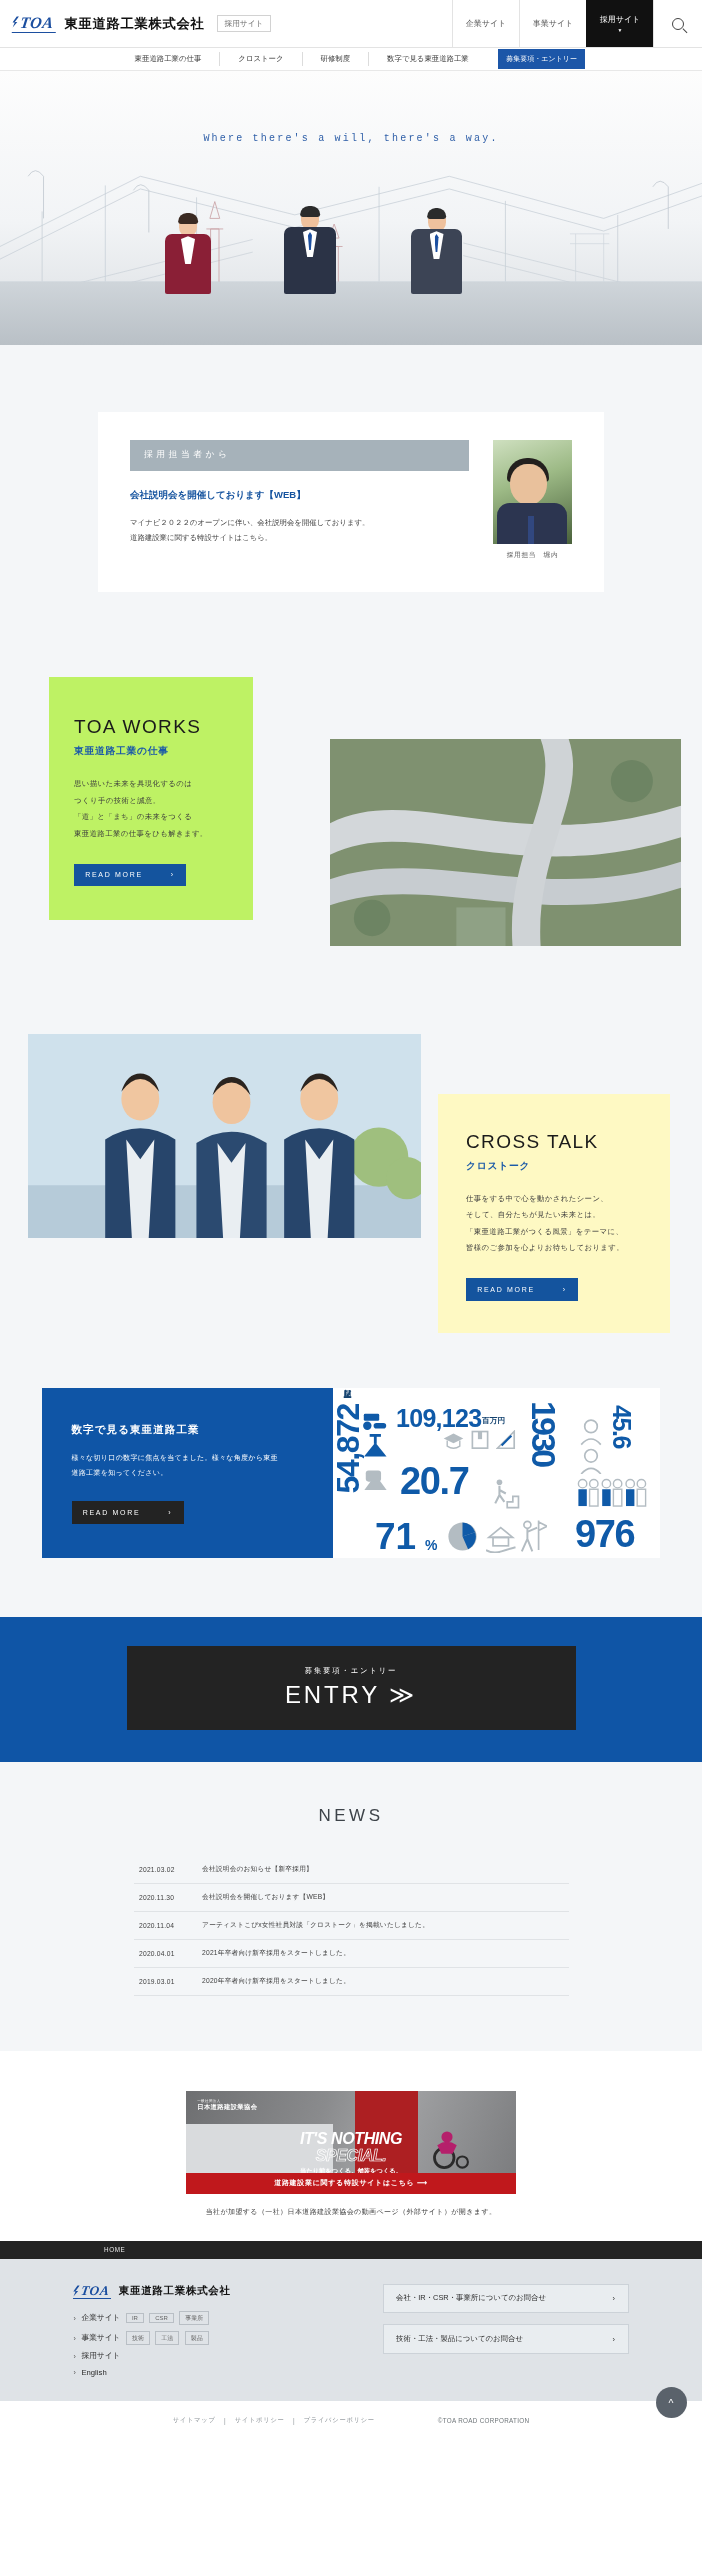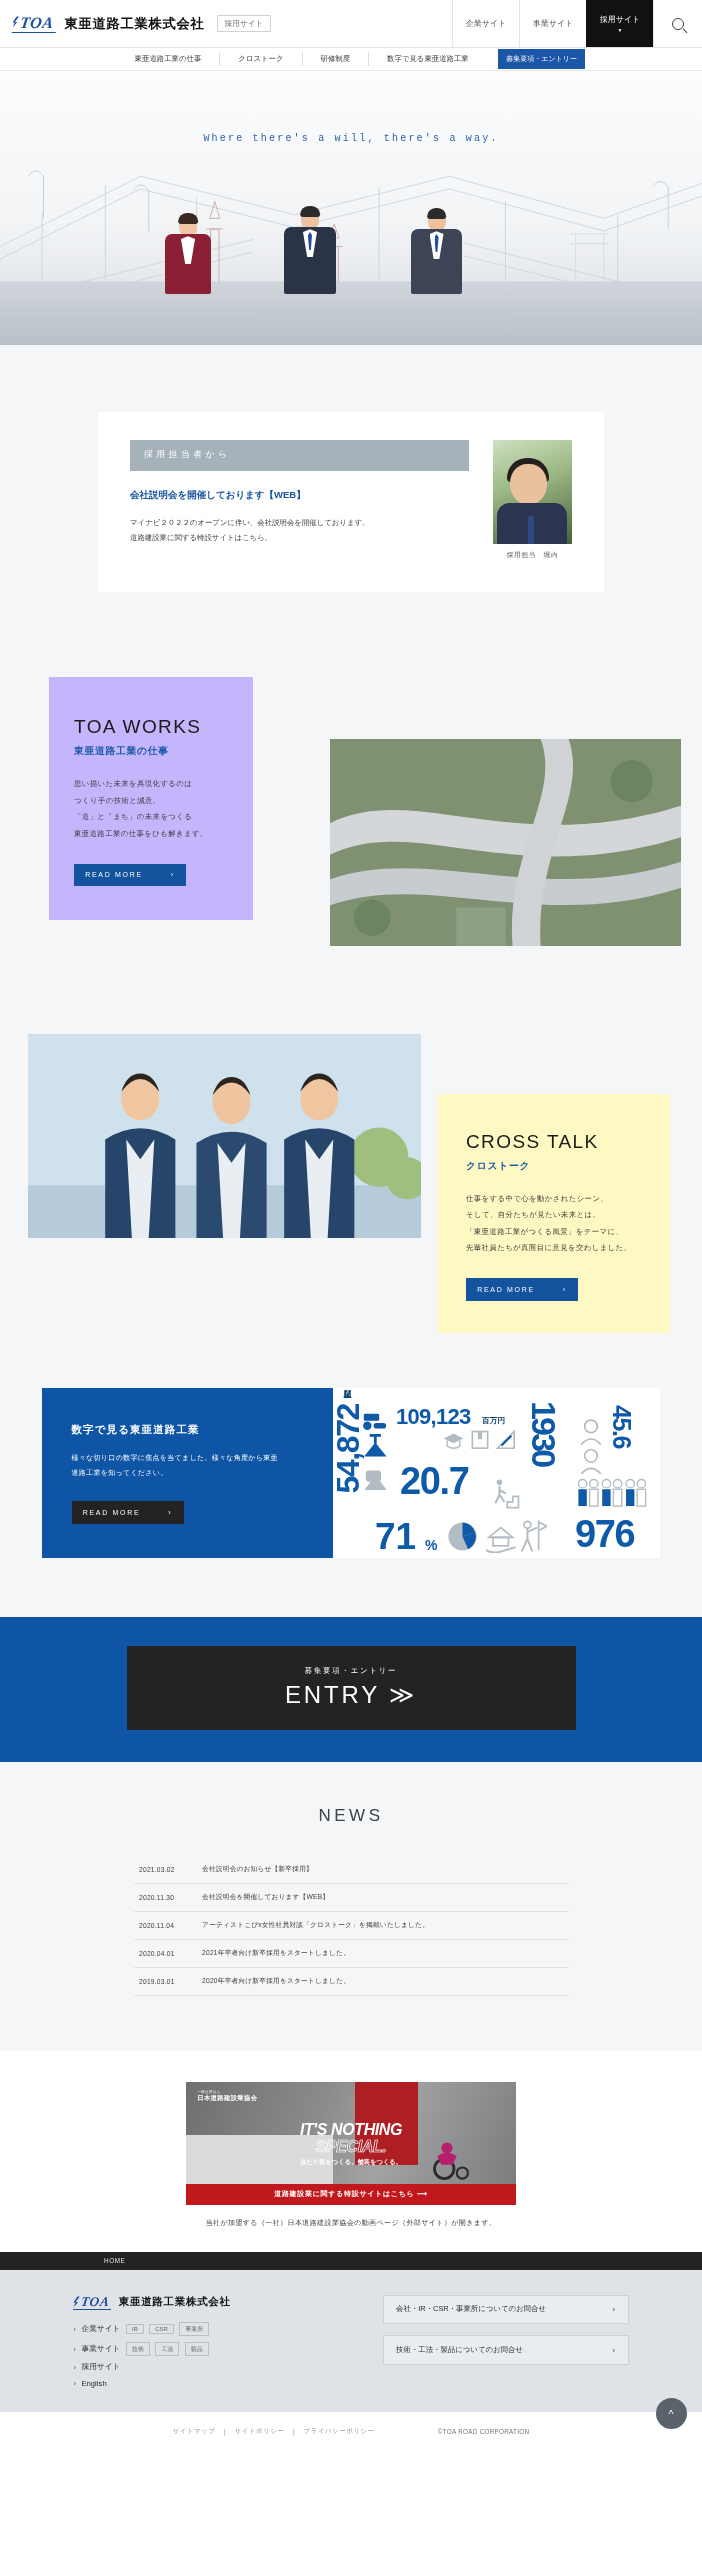--- a/index.html
+++ b/index.html
@@ -110,21 +110,21 @@
   }
   .rec-photo .face { position:absolute; left:17px; top:24px; width:37px; height:41px; background:#e9c19c; border-radius:46% 46% 50% 50%; }
   .rec-photo .hair { position:absolute; left:14px; top:18px; width:42px; height:24px; background:#23201e; border-radius: 21px 21px 4.2px 4.2px;}
   .rec-photo .suit { position:absolute; left:4.2px; bottom:0; width:70px; height:41px; background:#2c3550; border-radius: 12.6px 12.6px 0 0;}
   .rec-photo .tie { position:absolute; left:35px; bottom:0; width:6.3px; height:28px; background:#31477f;}
   .rec-cap { font-size: 6.7px; color: #555; margin-top: 7px; letter-spacing: 0.7px; }
 
   
   .works { position: relative; height: 365px; background: #f4f6f8; }
   .works-card {
-    position: absolute; left: 49px; top: 8.4px; width: 204px; background: #c4b5fd;
+    position: absolute; left: 49px; top: 8.4px; width: 204px; background: #bef264;
     padding: 39px 25px 34px; z-index: 3;
   }
   .sec-en { font-size: 19px; letter-spacing: 1.4px; color: #1a1a1a; font-weight: 400; }
   .sec-jp { font-size: 9.8px; font-weight: bold; color: #1b5aa8; margin-top: 7px; letter-spacing: 0.7px; }
   .sec-body { font-size: 7.4px; color: #3c3c3c; line-height: 2.25; margin-top: 18px; letter-spacing: 0.4px; }
   .readmore {
     margin-top: 21px; width: 112px; height: 22.5px; background: #14549e; color: #fff;
     display: flex; align-items: center; justify-content: space-between;
     font-size: 7px; letter-spacing: 1.7px; padding: 0 11.2px; cursor: pointer;
   }
@@ -177,22 +177,23 @@
   .news-row:first-child { border-top: none; }
   .news-date { font-size: 6.7px; color: #3c3c3c; width: 45px; letter-spacing: 0.2px; }
   .news-text { font-size: 6.7px; color: #3c3c3c; letter-spacing: 0.2px; }
 
   
   .banner-sec { background: #fff; padding: 31px 0 24px; }
   .banner {
     width: 330px; margin: 0 auto; position: relative; cursor: pointer;
   }
   .banner-img {
-    height: 102px; position: relative; overflow: hidden;
+    height: 82px; position: relative; overflow: hidden;
     background: linear-gradient(110deg,#6e6f71 0%,#8a8b8d 40%,#a2a3a5 60%,#7c7d7f 100%);
+    margin-top: 9px;
   }
   .banner-red-pillar { position: absolute; right: 98px; top: 0; width: 63px; height: 83px; background: #ad1f22; }
   .banner-bldg { position:absolute; left:0; bottom:0; width: 147px; height: 49px; background: #d9dbdd; }
   .banner-assoc { position: absolute; left: 11.2px; top: 8.4px; color: #fff; }
   .banner-assoc .t1 { font-size: 3.5px; letter-spacing: 0.4px; }
   .banner-assoc .t2 { font-size: 6.3px; font-weight: bold; letter-spacing: 0.4px; }
   .banner-h1 {
     position: absolute; left: 0; right: 0; top: 39px; text-align: center;
     color: #fff; font-size: 16px; font-weight: bold; letter-spacing: -0.4px;
     font-family: "Liberation Sans", sans-serif; font-style: italic;
@@ -417,21 +418,21 @@
         </g>
       </svg>
     </div>
     <div class="cross-card">
       <div class="sec-en">CROSS TALK</div>
       <div class="sec-jp">クロストーク</div>
       <div class="sec-body">
         <div>仕事をする中で心を動かされたシーン、</div>
         <div>そして、自分たちが見たい未来とは。</div>
         <div>「東亜道路工業がつくる風景」をテーマに、</div>
-        <div>先輩社員たちが真面目に意見を交わしました。</div>
+        <div>皆様のご参加を心よりお待ちしております。</div>
       </div>
       <div class="readmore">
         <span>READ MORE</span>
         <span>›</span>
       </div>
     </div>
   </div>
 
   <div class="nums">
     <div class="nums-inner">
@@ -444,21 +445,21 @@
         <div class="readmore dark">
           <span>READ MORE</span>
           <span>›</span>
         </div>
       </div>
       <div class="nums-right">
         
         <div class="bignum" style="left:-2.8px; top:15.5px; font-size:32px; writing-mode:vertical-rl; transform:rotate(180deg); letter-spacing:-1.4px;">54,872</div>
         <div class="bignum unit" style="left:9.8px; top:15.5px; writing-mode:vertical-rl; transform:rotate(180deg); font-size:7.7px;">百万円</div>
         
-        <div class="bignum" style="left:63px; top:15.5px; font-size:22px; letter-spacing:-0.7px;">109,123</div>
+        <div class="bignum" style="left:63px; top:15.5px; font-size:25px; letter-spacing:-0.7px;">109,123</div>
         <div class="unit" style="position:absolute; left:149px; top:28px; font-size:7.7px;">百万円</div>
         
         <div class="bignum" style="left:191px; top:12.6px; font-size:34px; writing-mode:vertical-rl; letter-spacing:-2.8px;">1930</div>
         
         <div class="bignum" style="left:274px; top:17px; font-size:25px; writing-mode:vertical-rl; letter-spacing:-1.4px;">45.6</div>
         
         <div class="bignum" style="left:67px; top:72px; font-size:38px; letter-spacing:-1.4px;">20.7</div>
         
         <div class="bignum" style="left:42px; top:128px; font-size:37px;">71</div>
         <div class="bignum" style="left:92px; top:149px; font-size:14px;">%</div>

